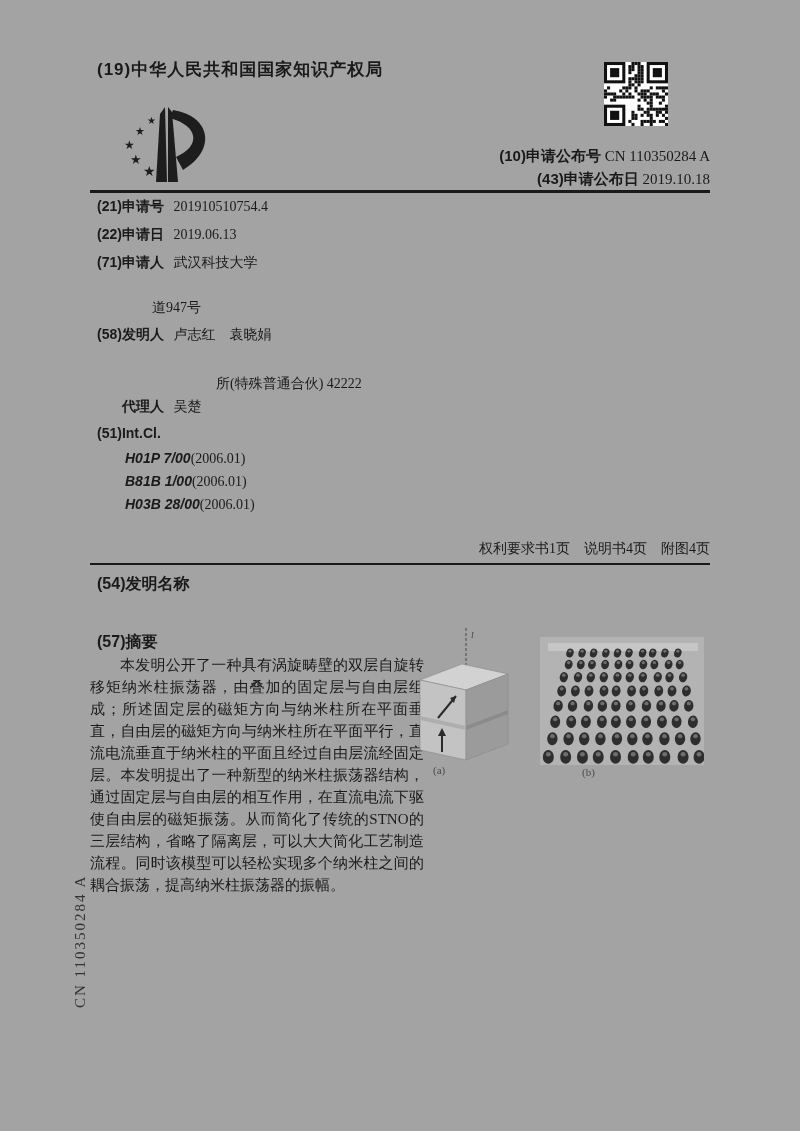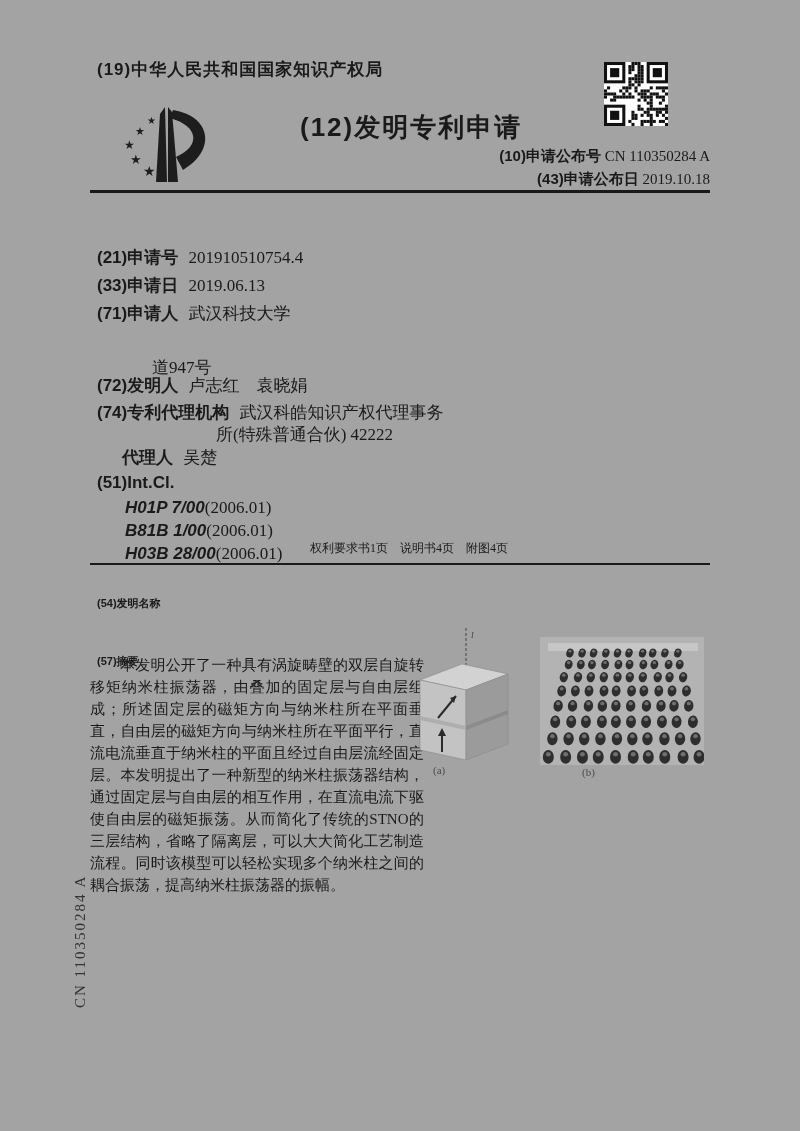--- a/index.html
+++ b/index.html
@@ -9,26 +9,26 @@
     font-family:"Liberation Serif","DejaVu Serif",serif;color:#1a1a1a;
   }
   .abs{position:absolute;}
   .lbl{font-family:"Liberation Sans","DejaVu Sans",sans-serif;font-weight:700;}
   .val{font-family:"Liberation Serif","DejaVu Serif",serif;font-weight:400;}
   .office{font-size:17px;letter-spacing:1px;}
   .doc-type{font-size:26px;letter-spacing:2px;}
   .publine{font-size:15px;white-space:nowrap;}
   .publine .lbl{font-size:15px;}
   .rule{background:#1a1a1a;}
-  .biblio-row{font-size:17px;white-space:nowrap;margin-top:48px;}
+  .biblio-row{font-size:14px;white-space:nowrap;}
   .biblio-row .lbl{margin-right:6px;}
   .intcl-code{font-style:italic;font-weight:700;font-family:"Liberation Sans","DejaVu Sans",sans-serif;}
   .intcl-ver{font-family:"Liberation Serif","DejaVu Serif",serif;}
-  .pages-info{font-size:12px;width:400px;}
-  .sec-label{font-size:11px;margin-top:22px;}
+  .pages-info{font-size:14px;text-align:right;width:400px;}
+  .sec-label{font-size:16px;}
   .title-text{width:334px;font-size:15px;line-height:22px;text-indent:2em;text-align:justify;}
   .abstract-text{width:334px;font-size:15px;line-height:22px;text-indent:2em;text-align:justify;}
   .fig-label{font-size:11px;color:#4a4a4a;font-family:"Liberation Serif","DejaVu Serif",serif;}
   .side-number{
     font-size:15px;letter-spacing:2px;white-space:nowrap;
     transform:rotate(-90deg);transform-origin:left top;color:#333;
   }
 </style>
 </head>
 <body>
@@ -179,55 +179,50 @@
     <polygon points="47,20 52,13 54,88 43,88" fill="#1d1d1d"></polygon>
     <polygon points="55,13 59,18 65,88 55,88" fill="#1d1d1d"></polygon>
     <path d="M 60,16 C 98,22 104,56 70,76 L 63,63 C 88,52 86,32 57,24 Z" fill="#1d1d1d"></path>
     <text x="34" y="30" font-size="10" fill="#1d1d1d">★</text>
     <text x="22" y="41" font-size="11" fill="#1d1d1d">★</text>
     <text x="11" y="55" font-size="12" fill="#1d1d1d">★</text>
     <text x="17" y="70" font-size="13" fill="#1d1d1d">★</text>
     <text x="30" y="82" font-size="14" fill="#1d1d1d">★</text>
   </svg>
 
-  <div class="abs doc-type lbl" style="left:300px;top:110px;">(12)发明专利申请</div>
 
   <div class="abs publine" style="right:90px;top:147px;text-align:right;">
     <span class="lbl">(10)申请公布号</span>
     <span class="val">CN 110350284 A</span>
   </div>
   <div class="abs publine" style="right:90px;top:170px;text-align:left;">
     <span class="lbl">(43)申请公布日</span>
     <span class="val">2019.10.18</span>
   </div>
 
   <div class="abs rule" style="left:90px;top:190px;width:620px;height:3px;"></div>
 
   <div class="abs biblio-row" style="left:97px;top:198px;">
     <span class="lbl">(21)申请号</span>
     <span class="val">201910510754.4</span>
   </div>
   <div class="abs biblio-row" style="left:97px;top:226px;">
-    <span class="lbl">(33)申请日</span>
+    <span class="lbl">(22)申请日</span>
     <span class="val">2019.06.13</span>
   </div>
   <div class="abs biblio-row" style="left:97px;top:254px;">
     <span class="lbl">(71)申请人</span>
     <span class="val">武汉科技大学</span>
   </div>
-  <div class="abs biblio-row" style="left:152px;top:308px;">
+  <div class="abs biblio-row" style="left:152px;top:299px;">
     <span class="val">道947号</span>
   </div>
   <div class="abs biblio-row" style="left:97px;top:326px;">
-    <span class="lbl">(72)发明人</span>
+    <span class="lbl">(58)发明人</span>
     <span class="val">卢志红　袁晓娟</span>
-  </div>
-  <div class="abs biblio-row" style="left:97px;top:353px;">
-    <span class="lbl">(74)专利代理机构</span>
-    <span class="val">武汉科皓知识产权代理事务</span>
   </div>
   <div class="abs biblio-row" style="left:216px;top:375px;">
     <span class="val">所(特殊普通合伙) 42222</span>
   </div>
   <div class="abs biblio-row" style="left:122px;top:398px;">
     <span class="lbl">代理人</span>
     <span class="val">吴楚</span>
   </div>
   <div class="abs biblio-row" style="left:97px;top:425px;">
     <span class="lbl">(51)Int.Cl.</span>

